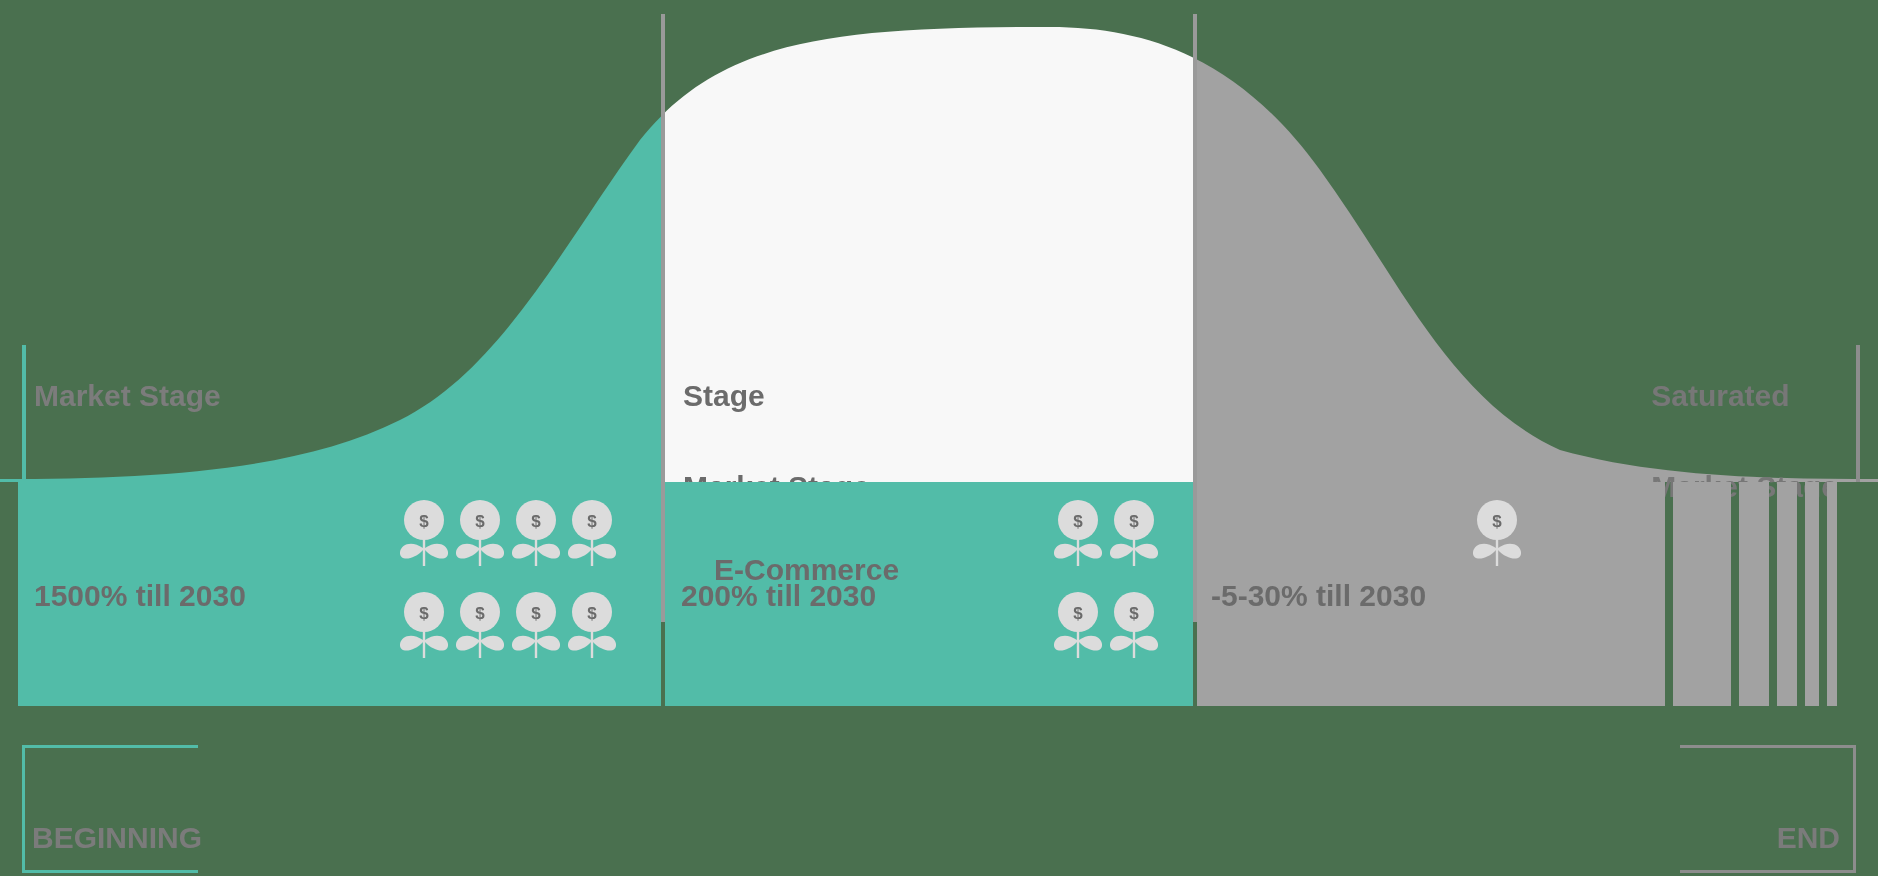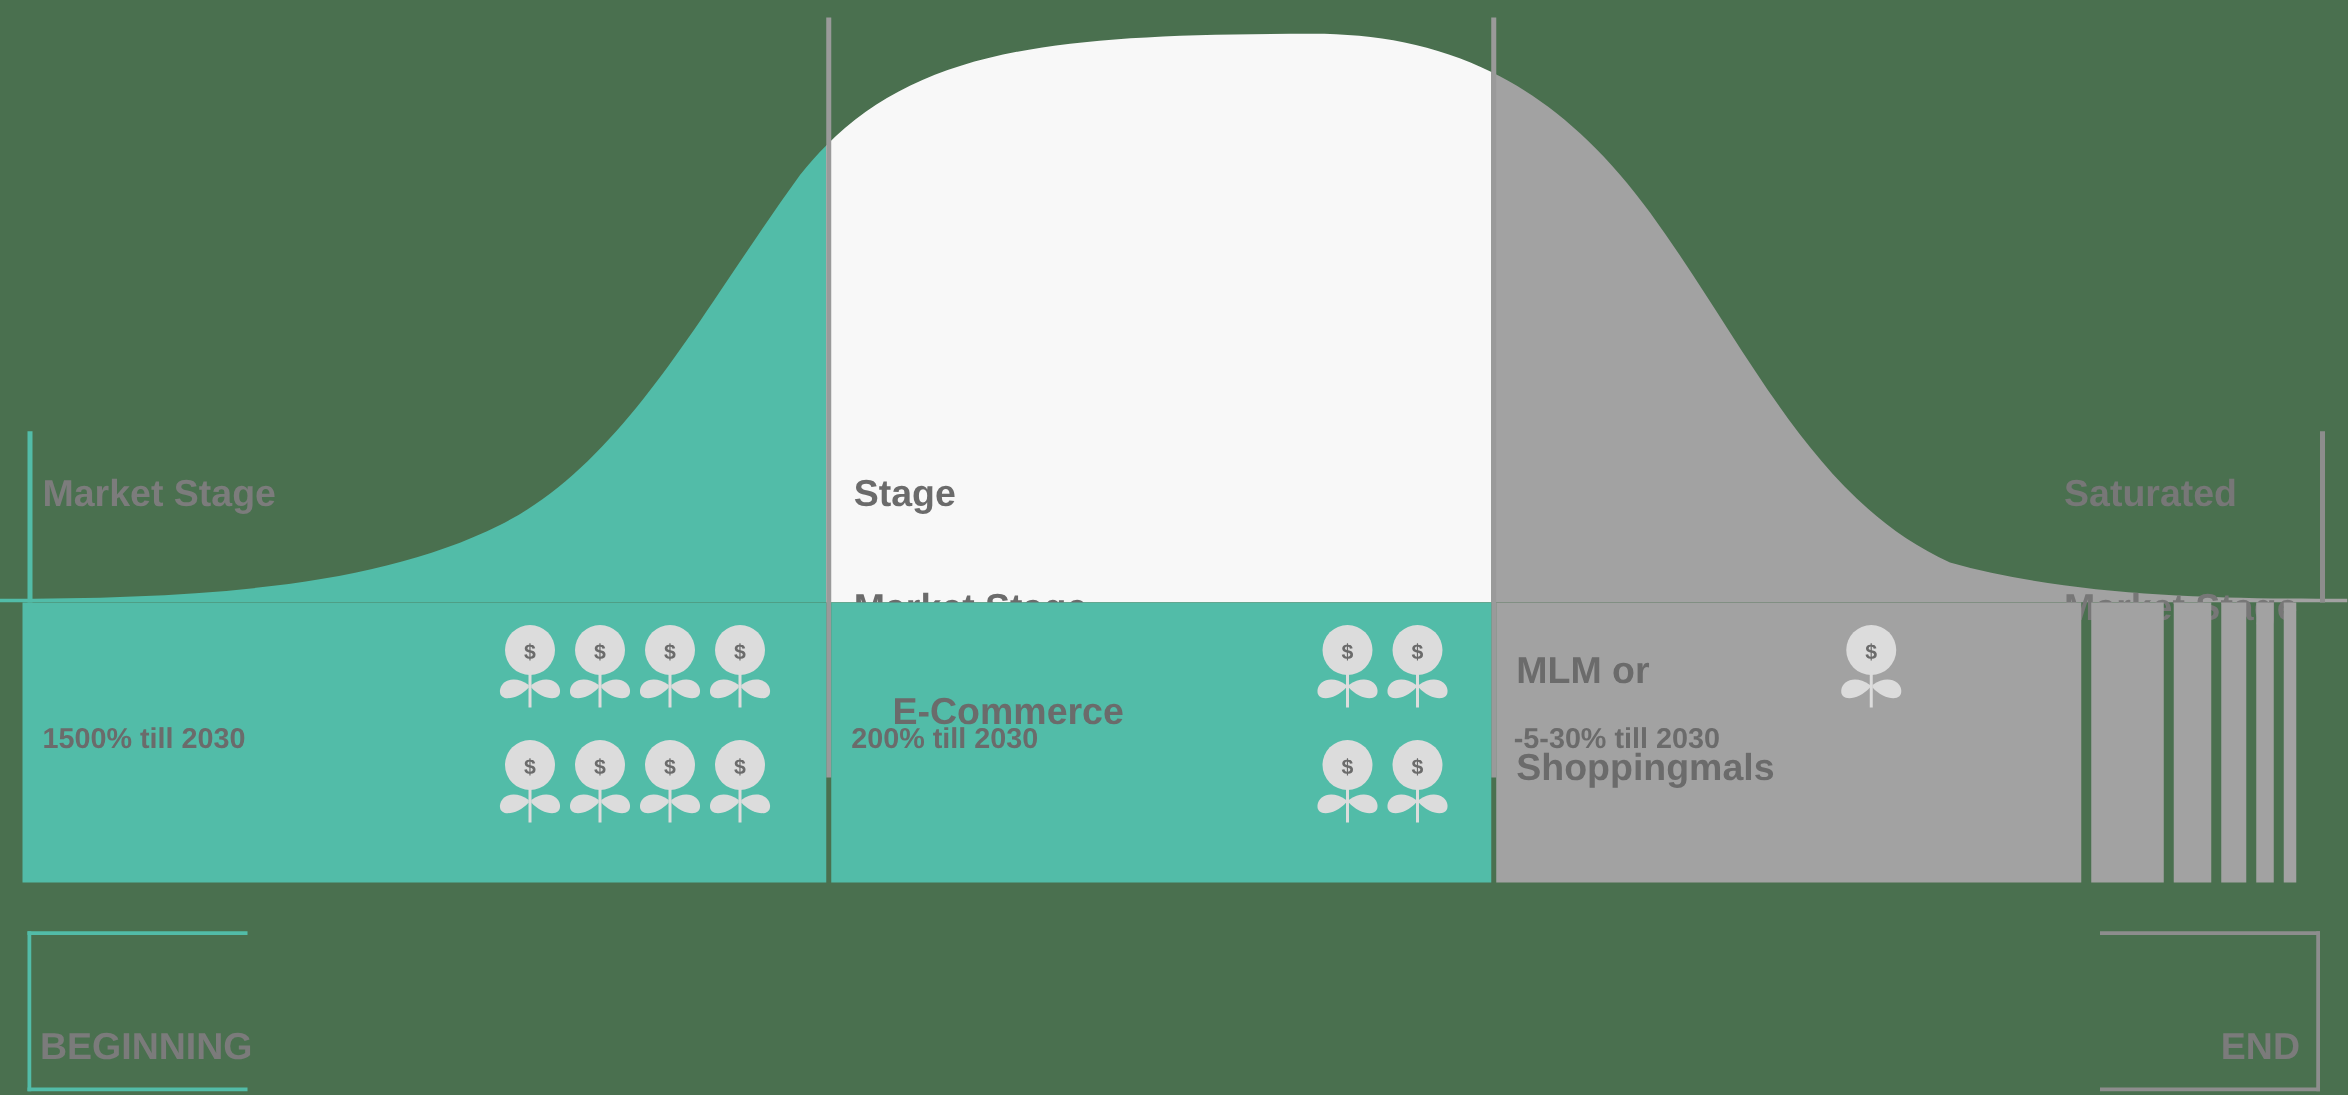--- a/index.html
+++ b/index.html
@@ -28,21 +28,21 @@
   .bar.gray { background:#a2a2a2; }
 
   .bar-text {
     position:absolute;
     color:#6b6b6b;
     font-weight:bold;
     line-height:1.30;
     white-space:pre-line;
   }
   .bar-title { font-size:30px; }
-  .bar-rate  { font-size:23px; }
+  .bar-rate  { font-size:30px; }
 
   
   .stage-label {
     position:absolute;
     color:#777777;
     font-weight:bold;
     font-size:30px;
     line-height:1.52;
     white-space:pre-line;
   }
@@ -158,24 +158,20 @@
     <div class="bar gray" style="left:1805px; width:14px;"></div>
     <div class="bar gray" style="left:1827px; width:10px;"></div>
 
     <div class="bar-text bar-rate" style="left:34px; top:94px;">1500% till 2030</div>
 
     <div class="bar-text bar-title" style="left:696px; top:29px; padding-left:18px;">
       <div>E-Commerce</div>
     </div>
     <div class="bar-text bar-rate" style="left:681px; top:94px;">200% till 2030</div>
 
-    <div class="bar-text bar-title" style="left:1195px; top:-4px; padding-left:18px;">
-      <div>MLM or</div>
-      <div>Shoppingmals</div>
-    </div>
     <div class="bar-text bar-rate" style="left:1211px; top:94px;">-5-30% till 2030</div>
 
     <div class="flower-grid" style="left:398px; top:18px; grid-template-columns:repeat(4,56px); grid-template-rows:repeat(2,92px); gap:0;">
         <div class="flower">
 <svg viewBox="0 0 52 70" width="52" height="70">
   <circle cx="26" cy="20" r="20" fill="#dcdcdc"></circle>
   <text x="26" y="27" text-anchor="middle" font-family="Liberation Sans, sans-serif" font-size="17" font-weight="bold" fill="#6b6b6b">$</text>
   <rect x="24.8" y="36" width="2.4" height="30" fill="#dcdcdc"></rect>
   <path d="M25 48 C 14 40, 3 44, 2 52 C 1 62, 16 60, 25 50 Z" fill="#dcdcdc"></path>
   <path d="M27 48 C 38 40, 49 44, 50 52 C 51 62, 36 60, 27 50 Z" fill="#dcdcdc"></path>

